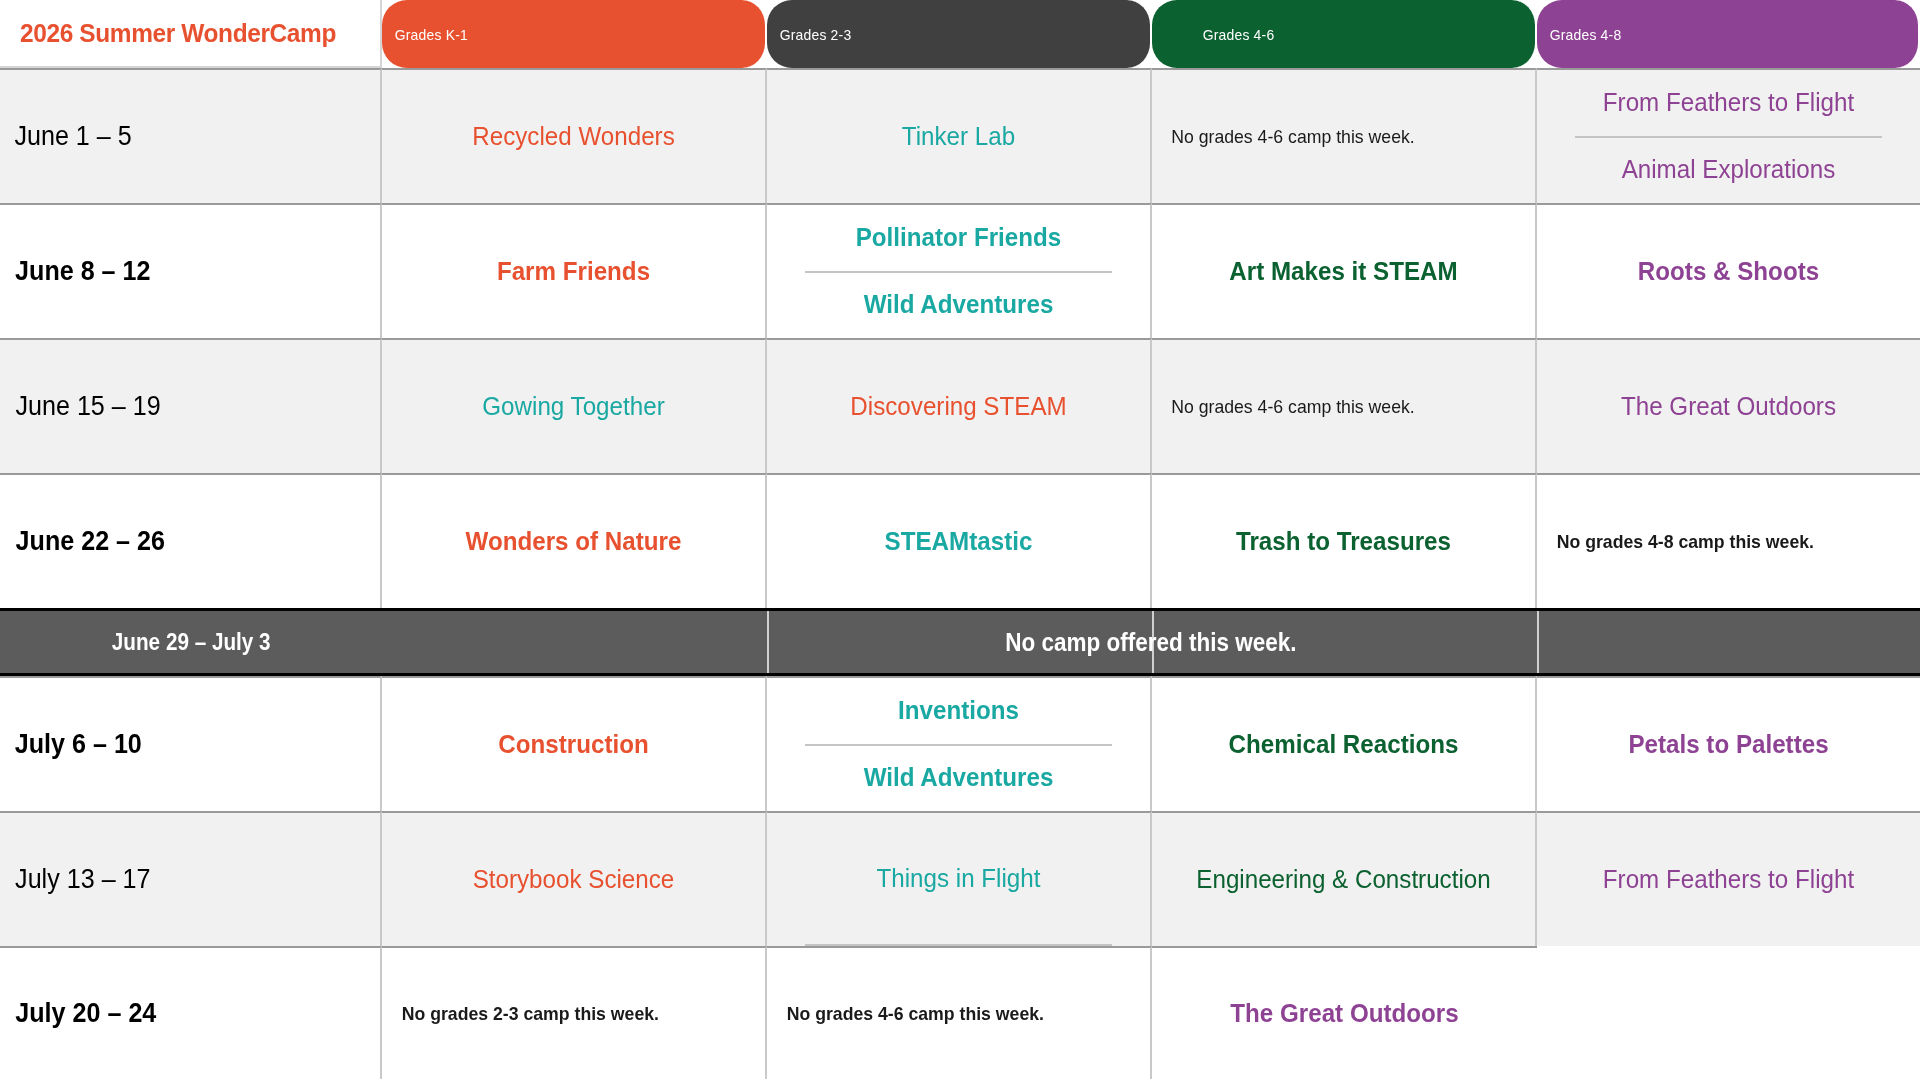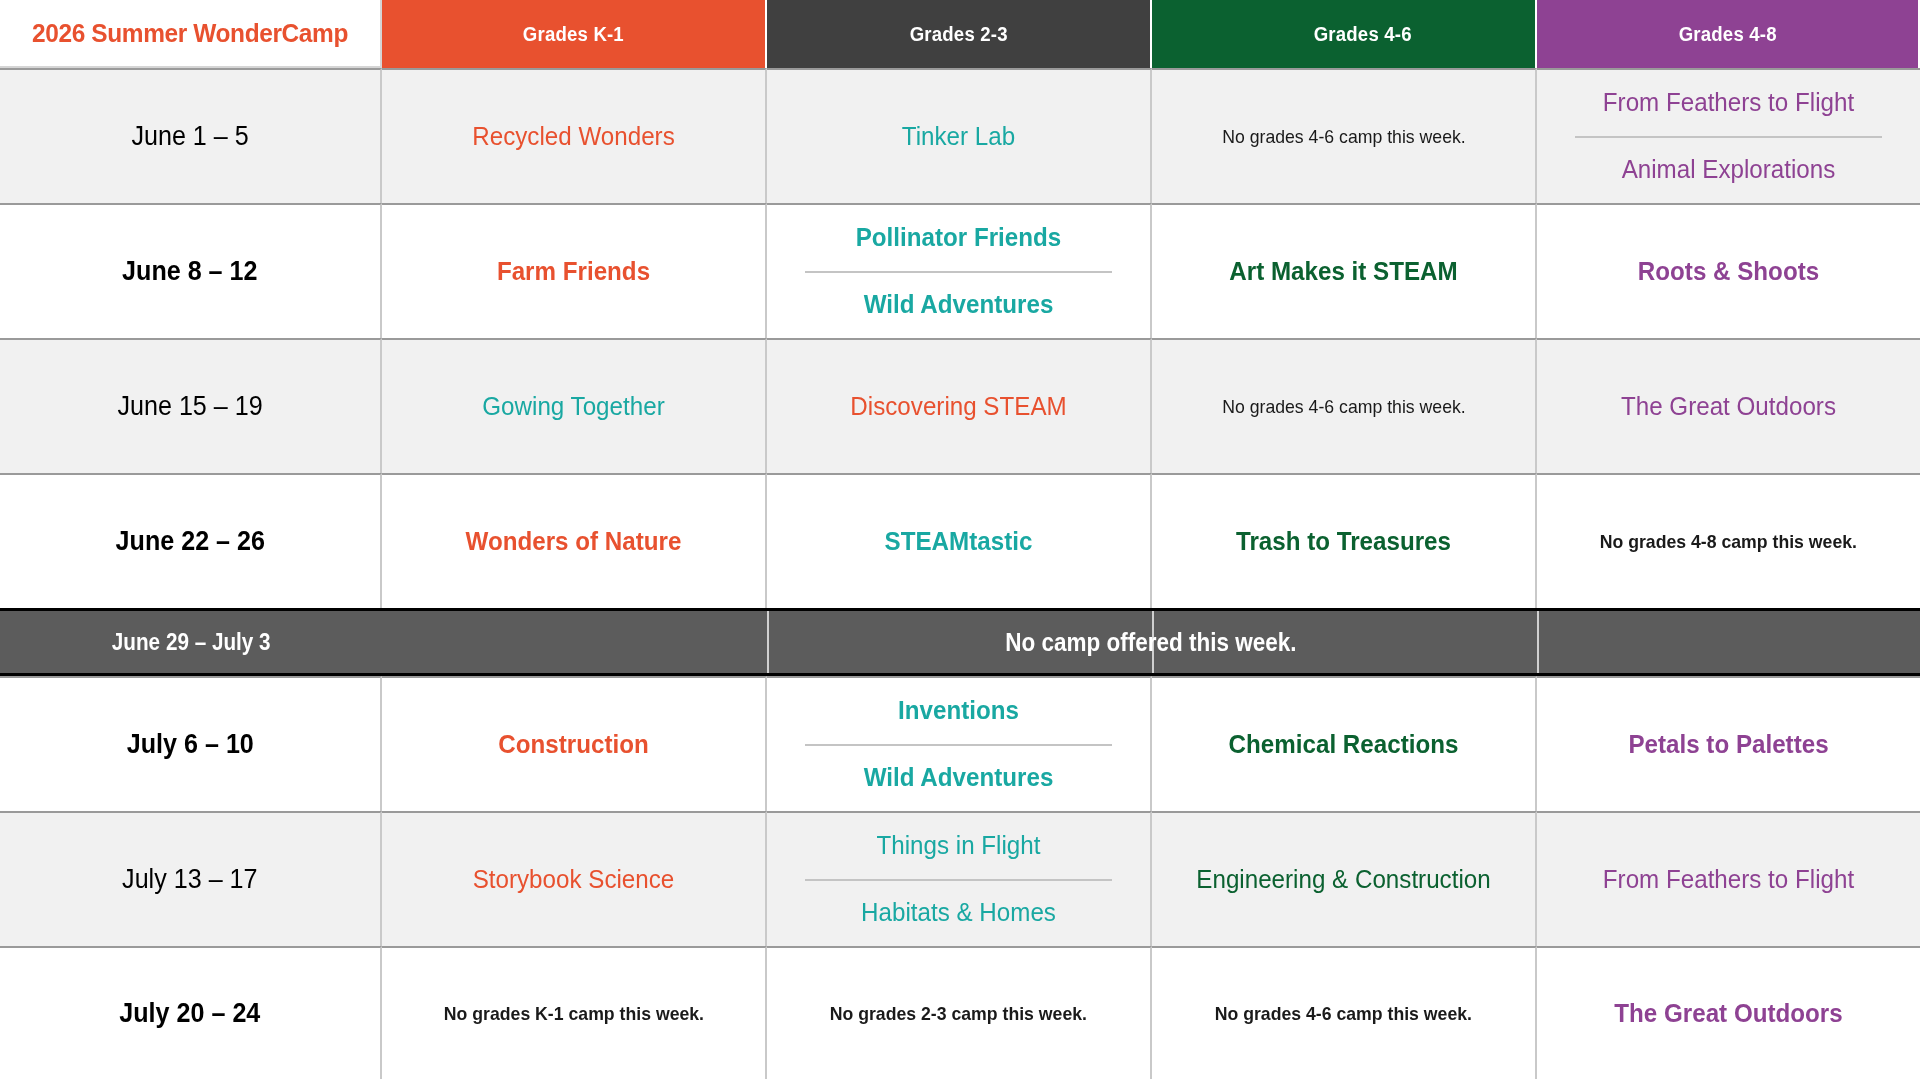--- a/index.html
+++ b/index.html
@@ -13,21 +13,21 @@
     display:grid;
     grid-template-columns:382px 385px 385px 385px 383px;
     grid-template-rows:68px 135px 135px 135px 135px 68px 135px 135px 133px;
     width:1920px;height:1080px;
     box-sizing:border-box;
   }
   .cell{
     position:relative;
     display:flex;
     flex-direction:column;
-    align-items:center;
+    align-items:flex-start;
     justify-content:center;
     text-align:center;
     box-sizing:border-box;
     overflow:hidden;
     padding:0 10px;
   }
   
   .title-cell{
     background:#ffffff;
     border-bottom:2px solid #d5d5d5;
@@ -35,25 +35,26 @@
     justify-content:center;
   }
   .title-text{
     font-weight:bold;
     font-size:26px;
     letter-spacing:-0.4px;
     transform:scaleX(0.94);
   }
   .head-cell{
     color:#ffffff;
-    font-weight:bold;
-    font-size:20px;
+    font-weight:normal;
+    font-size:15px;
     letter-spacing:0.2px;
     border-right:2px solid #ffffff;
     transform:none;
+    border-radius:25px;
   }
   .head-cell span{transform:scaleX(0.93);display:inline-block;}
   .head-cell:last-child{border-right:none;}
 
   
   .r-grey{background:#f1f1f1;}
   .r-white{background:#ffffff;}
   .body-cell{
     border-top:2px solid #9a9a9a;
     border-right:2px solid #c9c9c9;
@@ -255,38 +256,32 @@
     </div>
     <div class="cell body-cell r-grey">
       <span class="course cond w-reg c-k1">Storybook Science</span>
     </div>
     <div class="cell body-cell r-grey">
       <div class="split">
         <div class="part">
           <span class="course cond w-reg c-g23">Things in Flight</span>
         </div>
         <div class="rule"></div>
-        <div class="part">
-          <span class="course cond w-reg c-g23">Habitats &amp; Homes</span>
-        </div>
       </div>
     </div>
     <div class="cell body-cell r-grey">
       <span class="course cond w-reg c-g46">Engineering &amp; Construction</span>
     </div>
     <div class="cell body-cell r-grey lastcol">
       <span class="course cond w-reg c-g48">From Feathers to Flight</span>
     </div>
     <div class="cell body-cell label-cell r-white">
       <span class="cond w-bold">July 20 – 24</span>
     </div>
     <div class="cell body-cell r-white">
-      <span class="none-text cond w-bold">No grades K-1 camp this week.</span>
-    </div>
-    <div class="cell body-cell r-white">
       <span class="none-text cond w-bold">No grades 2-3 camp this week.</span>
     </div>
     <div class="cell body-cell r-white">
       <span class="none-text cond w-bold">No grades 4-6 camp this week.</span>
     </div>
     <div class="cell body-cell r-white lastcol">
       <span class="course cond w-bold c-g48">The Great Outdoors</span>
     </div>
 
 </div>

